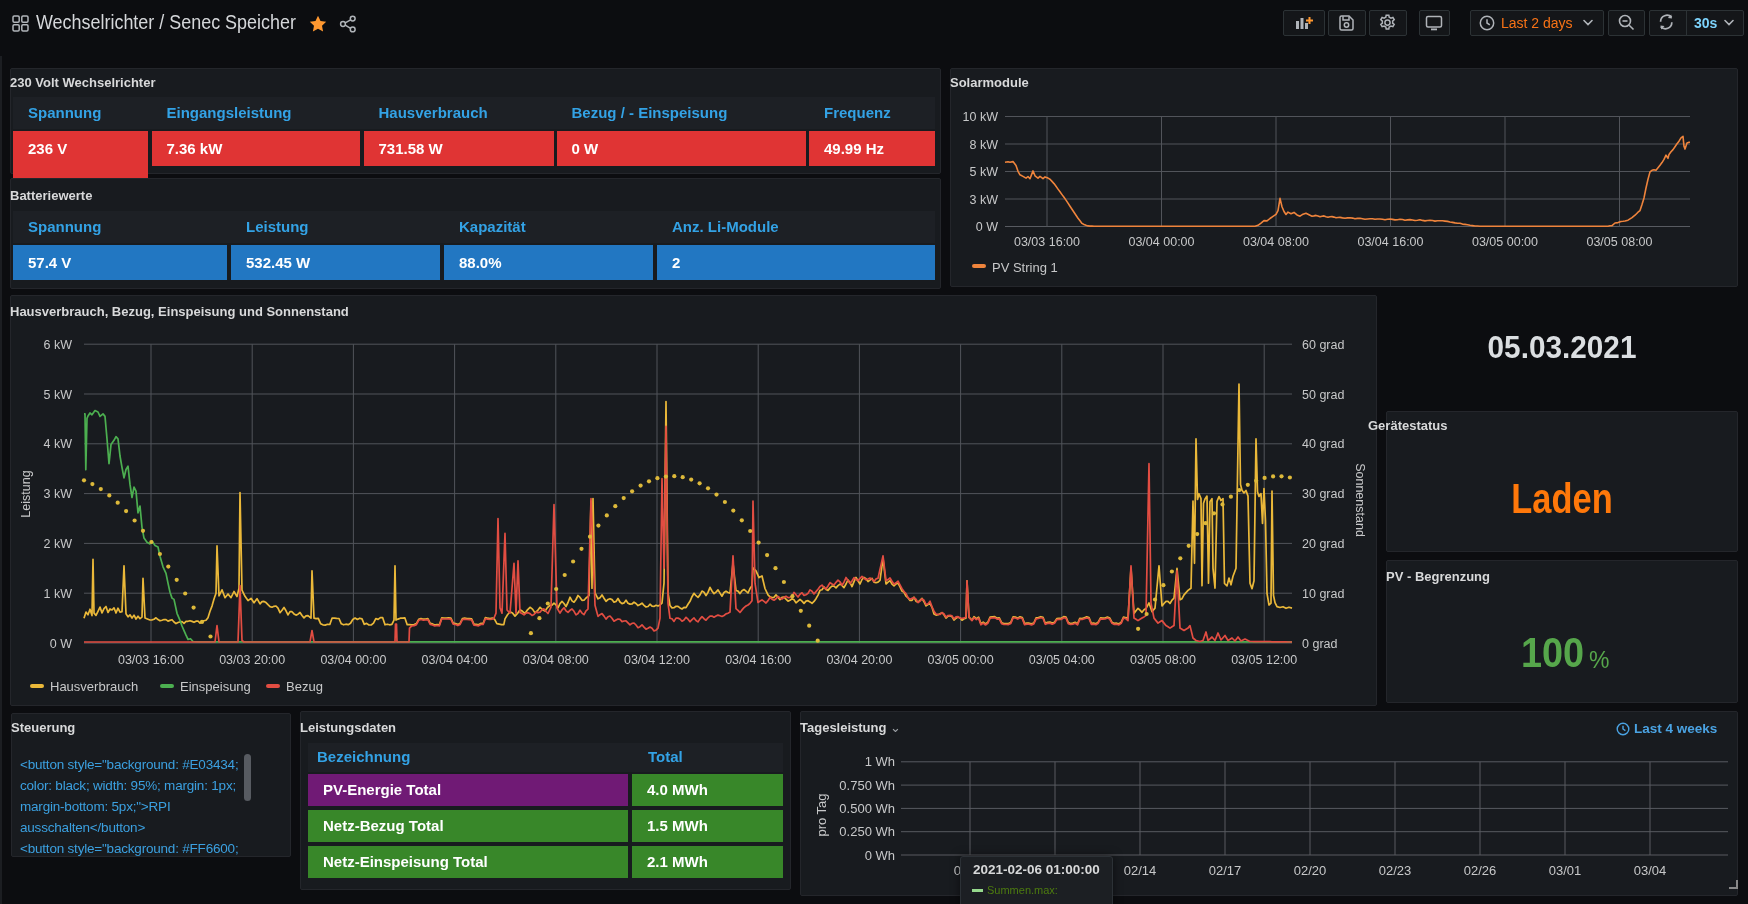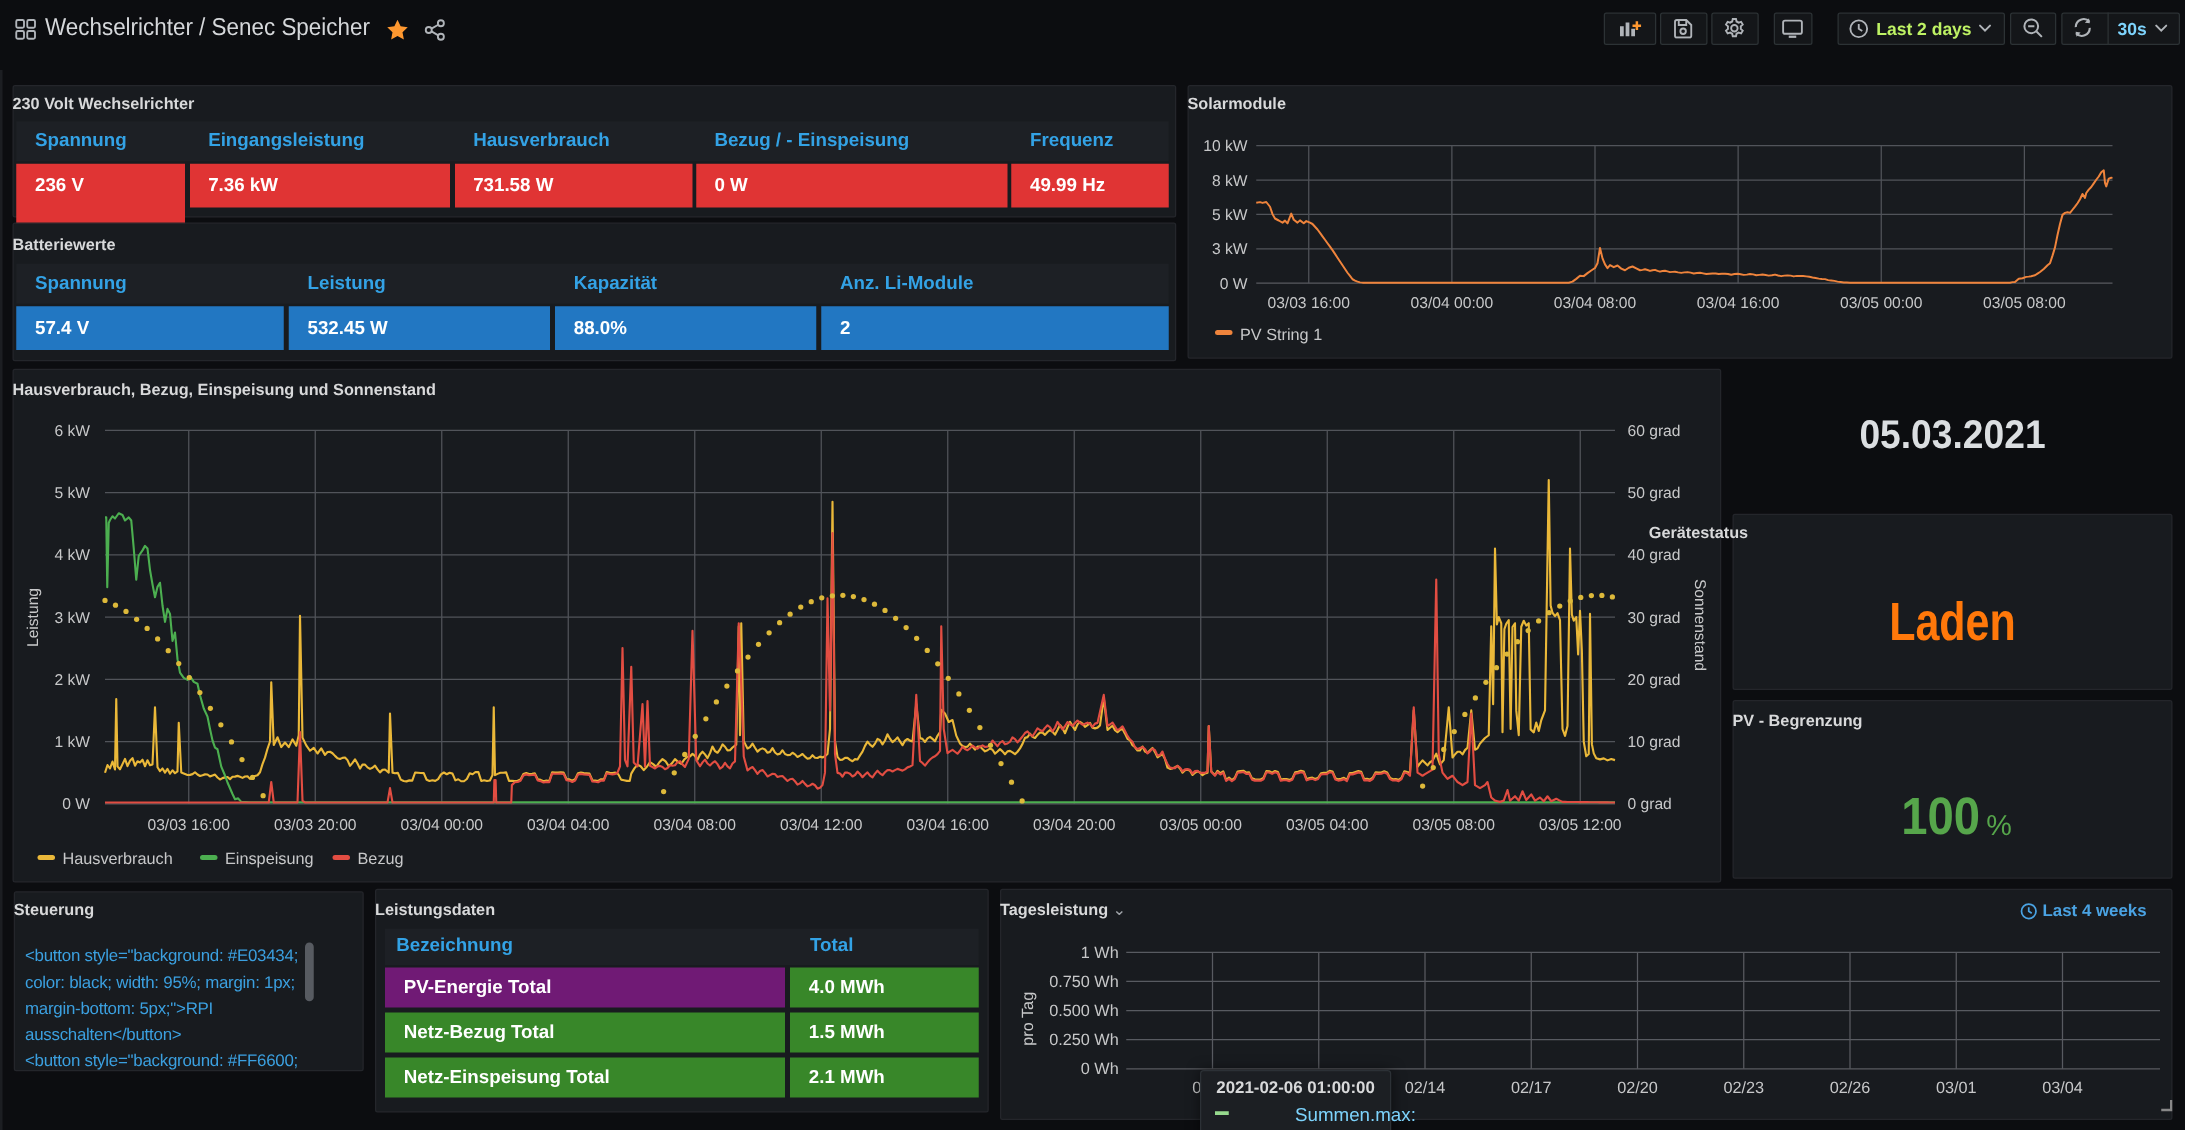--- a/index.html
+++ b/index.html
@@ -2,21 +2,21 @@
 <html><head><meta charset="utf-8"><style>
 *{margin:0;padding:0;box-sizing:border-box}
 body{width:1748px;height:904px;background:#0c0d10;font-family:"Liberation Sans",sans-serif;position:relative;overflow:hidden}
 .panel{position:absolute;background:#181b1f;border:1px solid #24262b;border-radius:2px}
 .ptitle{position:absolute;width:100%;text-align:left;font-size:13px;font-weight:bold;color:#d8d9da}
 .abs{position:absolute}
 .hstrip{position:absolute;background:#1d2025}
 .hcell{position:absolute;font-size:15px;font-weight:bold;color:#33a2e5;line-height:32px}
 .cell{position:absolute;font-size:15px;font-weight:bold;color:#fff;line-height:35px;padding-left:15px}
 .btn{position:absolute;height:26px;border:1px solid #2c3235;border-radius:2px;background:#141619}
-.navtxt{position:absolute;font-size:14px;color:#bef264;font-weight:700}
+.navtxt{position:absolute;font-size:14px;color:#f97316;font-weight:400}
 </style></head><body>
 <svg style="position:absolute;left:12px;top:15px" width="17" height="17" viewBox="0 0 17 17">
     <rect x="1" y="1" width="6.2" height="6.2" rx="1.2" fill="none" stroke="#b0b4b9" stroke-width="1.5"></rect>
     <rect x="9.8" y="1" width="6.2" height="6.2" rx="1.2" fill="none" stroke="#b0b4b9" stroke-width="1.5"></rect>
     <rect x="1" y="9.8" width="6.2" height="6.2" rx="1.2" fill="none" stroke="#b0b4b9" stroke-width="1.5"></rect>
     <rect x="9.8" y="9.8" width="6.2" height="6.2" rx="1.2" fill="none" stroke="#b0b4b9" stroke-width="1.5"></rect>
   </svg>
 <div class="abs" style="left:36px;top:11px;font-size:19.5px;color:#d5d7da;transform:scaleX(0.92);transform-origin:left">Wechselrichter / Senec Speicher</div>
 <svg style="position:absolute;left:309px;top:15px" width="18" height="18" viewBox="0 0 18 18">
     <path d="M9 0.8 L11.5 6 L17.2 6.8 L13 10.8 L14.1 16.6 L9 13.8 L3.9 16.6 L5 10.8 L0.8 6.8 L6.5 6Z" fill="#ff9830"></path>
@@ -272,21 +272,21 @@
     <circle cx="1289.9" cy="477.5" r="2.1" fill="#DDB93A"></circle>
     <rect x="30" y="684" width="14" height="4" rx="2" fill="#EAB839"></rect>
     <text x="50.0" y="691.0" font-size="13" fill="#c7c8c9" text-anchor="start" font-weight="400">Hausverbrauch</text>
     <rect x="160" y="684" width="14" height="4" rx="2" fill="#4caf50"></rect>
     <text x="180.0" y="691.0" font-size="13" fill="#c7c8c9" text-anchor="start" font-weight="400">Einspeisung</text>
     <rect x="266" y="684" width="14" height="4" rx="2" fill="#E24D42"></rect>
     <text x="286.0" y="691.0" font-size="13" fill="#c7c8c9" text-anchor="start" font-weight="400">Bezug</text>
   </svg>
 <div class="abs" style="left:1386px;top:329px;width:352px;text-align:center;font-size:32px;font-weight:bold;color:#dbdee1;transform:scaleX(0.93)">05.03.2021</div>
 <div class="panel" style="left:1386px;top:411px;width:352px;height:141px"></div>
-<div class="ptitle" style="left:1319px;top:418px;width:364px">Gerätestatus</div>
+<div class="ptitle" style="left:1368px;top:418px;width:364px">Gerätestatus</div>
 <div class="abs" style="left:1386px;top:474px;width:352px;text-align:center;font-size:43px;font-weight:bold;color:#ff780a;transform:scaleX(0.8)">Laden</div>
 <div class="panel" style="left:1386px;top:560px;width:352px;height:143px"></div>
 <div class="ptitle" style="left:1386px;top:569px;width:352px">PV - Begrenzung</div>
 <div class="abs" style="left:1521px;top:629px;font-size:42px;font-weight:bold;color:#56a64b;transform:scaleX(0.9);transform-origin:left">100</div>
 <div class="abs" style="left:1589px;top:647px;font-size:23px;font-weight:400;color:#56a64b">%</div>
 <div class="panel" style="left:11px;top:713px;width:280px;height:144px;overflow:hidden"></div>
 <div class="ptitle" style="left:11px;top:720px;width:280px">Steuerung</div>
 <div class="abs" style="left:20px;top:754px;width:262px;height:103px;overflow:hidden;font-size:13.5px;line-height:21px;color:#3ba0e0;letter-spacing:-0.2px">&lt;button style="background: #E03434;<br>color: black; width: 95%; margin: 1px;<br>margin-bottom: 5px;"&gt;RPI<br>ausschalten&lt;/button&gt;<br>&lt;button style="background: #FF6600;</div>
 <div class="abs" style="left:244px;top:754px;width:7px;height:47px;border-radius:4px;background:#575b61"></div>
 <div class="panel" style="left:300px;top:711px;width:491px;height:179px"></div>
@@ -337,13 +337,13 @@
     <line x1="1565.0" y1="761.8" x2="1565.0" y2="855.0" stroke="#585b61" stroke-width="1"></line>
     <text x="1565.0" y="874.5" font-size="13" fill="#c7c8c9" text-anchor="middle" font-weight="400">03/01</text>
     <line x1="1650.0" y1="761.8" x2="1650.0" y2="855.0" stroke="#585b61" stroke-width="1"></line>
     <text x="1650.0" y="874.5" font-size="13" fill="#c7c8c9" text-anchor="middle" font-weight="400">03/04</text>
     <text x="826" y="815" font-size="13" fill="#c7c8c9" text-anchor="middle" transform="rotate(-90 826 815)">pro Tag</text>
     <path d="M1729 888 L1737 888 L1737 880" fill="none" stroke="#888" stroke-width="2"></path>
   </svg>
 <div class="abs" style="left:960px;top:856px;width:153px;height:60px;background:#1c1f23;border:1px solid #2c3136;border-radius:3px;box-shadow:0 0 10px rgba(0,0,0,0.5)"></div>
 <div class="abs" style="left:973px;top:862px;font-size:13.5px;font-weight:bold;color:#d8d9da">2021-02-06 01:00:00</div>
 <div class="abs" style="left:972px;top:889px;width:11px;height:3px;background:#96d98d"></div>
-<div class="abs" style="left:1036px;top:884px;font-size:15px;color:#7dd3fc">Summen.max:</div>
+<div class="abs" style="left:987px;top:884px;font-size:11px;color:#4d7c0f">Summen.max:</div>
 <div class="abs" style="left:0px;top:56px;width:2px;height:848px;background:#1c1e22"></div>
 </body></html>

